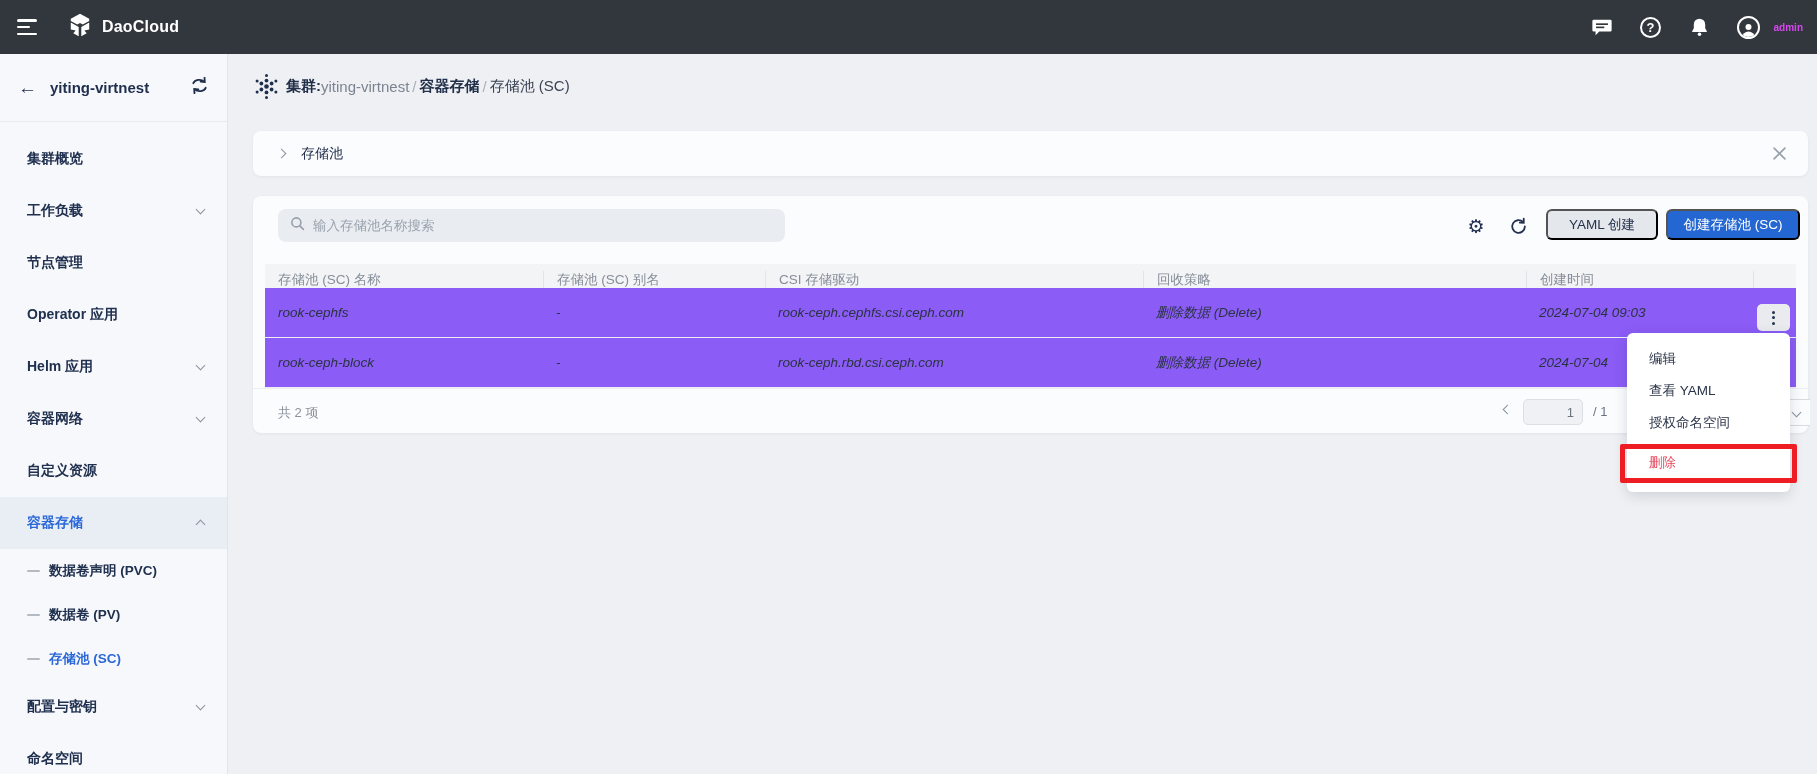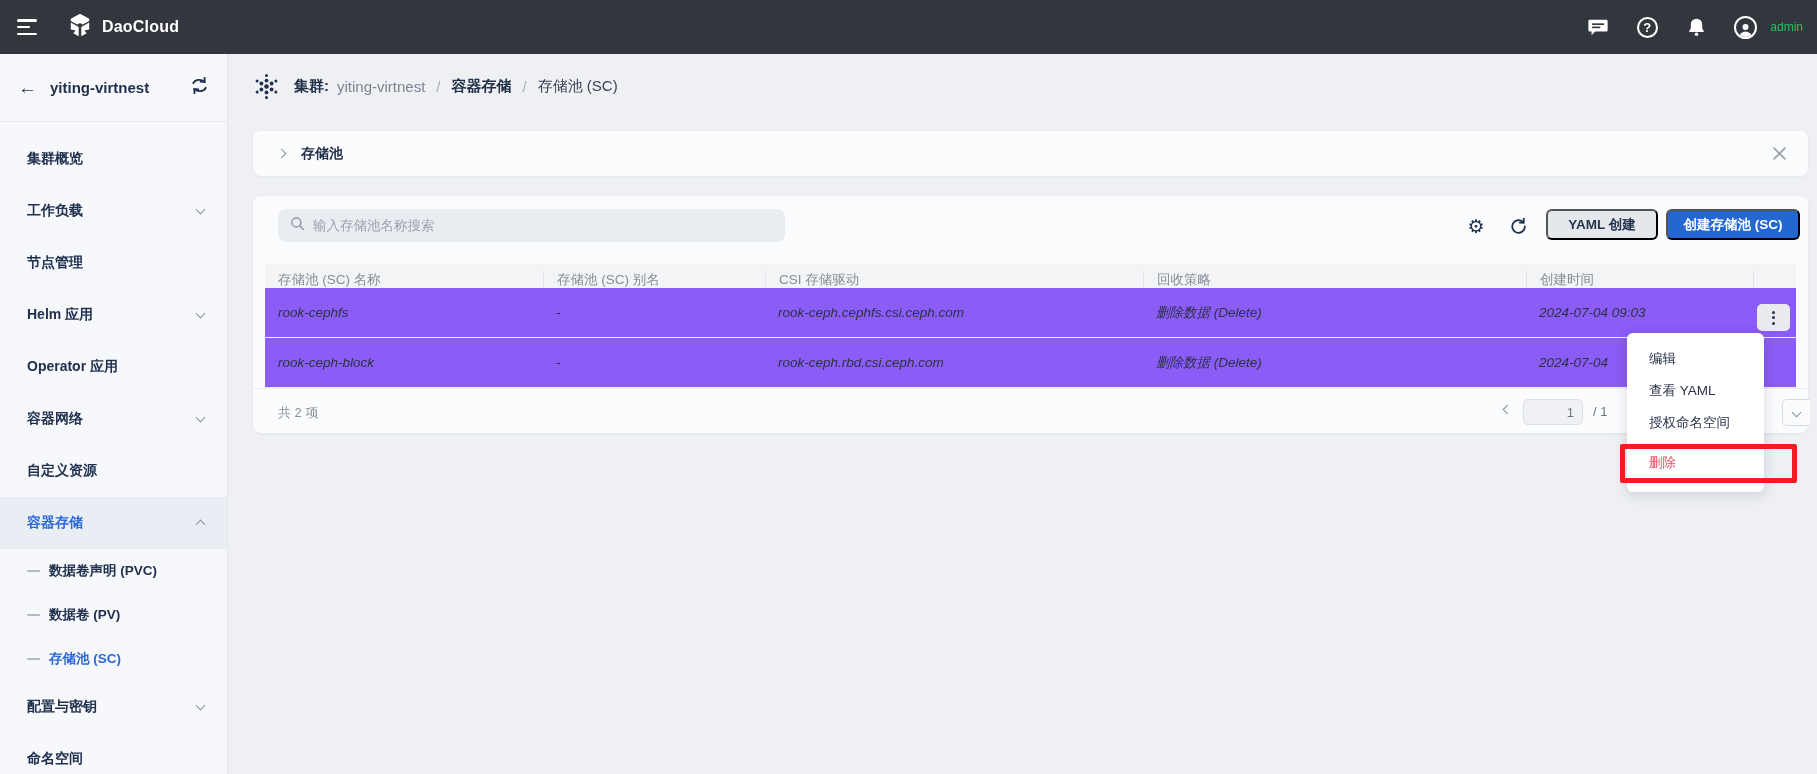--- a/index.html
+++ b/index.html
@@ -11,21 +11,21 @@
   .navbar { position:absolute; left:0; top:0; width:1817px; height:54px; background:#32363d; display:flex; align-items:center; }
   .hamburger { width:22px; height:16px; margin-left:17px; display:flex; flex-direction:column; justify-content:space-between; cursor:pointer; }
   .hamburger span { height:2.5px; background:#fff; border-radius:2px; }
   .hamburger .b1{ width:20px;} .hamburger .b2{ width:13px;} .hamburger .b3{ width:20px;}
   .brand { display:flex; align-items:center; margin-left:28px; gap:9px; }
   .brand-name { color:#fff; font-size:16px; font-weight:bold; letter-spacing:.2px; }
   .nav-right { margin-left:auto; display:flex; align-items:center; gap:25px; padding-right:14px; }
   .nav-ic { width:24px; height:24px; display:flex; align-items:center; justify-content:center; cursor:pointer; }
   .help-circle { width:21px; height:21px; border:2px solid #fff; border-radius:50%; color:#fff; font-size:13px; font-weight:bold; display:flex; align-items:center; justify-content:center; }
   .avatar-circle { width:23px; height:23px; border:2px solid #fff; border-radius:50%; display:flex; align-items:flex-end; justify-content:center; overflow:hidden; }
-  .nav-user { color:#22c55e; font-size:12px; margin-left:-12px; }
+  .nav-user { color:#d946ef; font-size:10px; margin-left:-12px;font-weight:bold; }
 
   
   .sidebar { position:absolute; left:0; top:54px; width:228px; height:720px; background:#f7f8fb; border-right:1px solid #e3e5ea; }
   .side-head { height:68px; border-bottom:1px solid #e8eaee; display:flex; align-items:center; padding:0 18px 0 18px; }
   .back-arrow { font-size:19px; color:#1f2e4d; font-weight:bold; cursor:pointer; }
   .cluster-title { margin-left:13px; font-size:15px; font-weight:600; color:#1f2e4d; flex:1; }
   .side-list { margin-top:11px; }
   .sitem { position:relative; height:52px; display:flex; align-items:center; padding-left:27px; font-size:14px; font-weight:600; color:#20304f; cursor:pointer; }
   .ssub { position:relative; height:44px; display:flex; align-items:center; padding-left:27px; font-size:13.5px; font-weight:600; color:#20304f; cursor:pointer; }
   .ssub .dash { width:13px; height:2.5px; background:#b3bac4; border-radius:2px; margin-right:9px; }
@@ -33,41 +33,41 @@
   .ssub.active { color:#2b68d8; }
   .chev { display:inline-block; width:7px; height:7px; border-right:1.7px solid #8a93a0; border-bottom:1.7px solid #8a93a0; }
   .chev.down { transform:rotate(45deg); }
   .chev.up { transform:rotate(-135deg); }
   .chev.right { transform:rotate(-45deg); }
   .chev.left { transform:rotate(135deg); }
   .side-chev { position:absolute; right:23px; top:50%; margin-top:-5px; }
   .side-chev.up { margin-top:-2px; }
 
   
-  .breadcrumb { position:absolute; left:253px; top:66px; height:40px; display:flex; align-items:center; gap:8px; font-size:15px; }
+  .breadcrumb { position:absolute; left:253px; top:66px; height:40px; display:flex; align-items:center; font-size:15px; }
   .bc-ico { width:27px; height:27px; margin-right:6px; }
   .bc-bold { font-weight:bold; color:#22304a; }
   .bc-dim { color:#7c8492; }
   .bc-sep { color:#a9afb9; padding:0 3px; }
   .bc-page { color:#3a4456; }
 
   
   .infobar { position:absolute; left:253px; top:131px; width:1555px; height:45px; background:#fbfcfe; border-radius:8px; box-shadow:0 1px 3px rgba(25,35,60,.06); display:flex; align-items:center; padding:0 22px 0 25px; }
-  .infobar .title { font-size:14px; font-weight:bold; color:#22304a; margin-left:16px; }
+  .infobar .title { font-size:14px; font-weight:normal; color:#22304a; margin-left:16px; }
   .infobar .close { margin-left:auto; cursor:pointer; display:flex; }
 
   
   .card { position:absolute; left:253px; top:196px; width:1555px; height:237px; background:#fbfcfe; border-radius:8px; box-shadow:0 1px 3px rgba(25,35,60,.06); }
   .search-box { position:absolute; left:25px; top:13px; width:507px; height:33px; background:#e9ecf0; border-radius:8px; display:flex; align-items:center; padding-left:12px; gap:8px; }
   .search-box input { border:none; outline:none; background:transparent; font-size:13.5px; color:#3a4456; width:440px; font-family:inherit; }
   .search-box input::placeholder { color:#9aa3ad; }
   .tool-ic { position:absolute; top:20px; width:20px; height:20px; display:flex; align-items:center; justify-content:center; cursor:pointer; }
   .gear { left:1213px; font-size:19px; color:#233050; line-height:1; }
   .refresh { left:1255px; }
-  .btn { position:absolute; top:13px; height:31px; border-radius:6px; font-size:13.5px; display:flex; align-items:center; justify-content:center; cursor:pointer; font-weight:700; }
+  .btn { position:absolute; top:13px; height:31px; border-radius:6px; font-size:13.5px; display:flex; align-items:center; justify-content:center; cursor:pointer; font-weight:400; }
   .btn-yaml { left:1293px; width:112px; background:#e4e7ec; color:#26334d; }
   .btn-create { left:1413px; width:134px; background:#2467d2; color:#fff; }
 
   
   .thead { position:absolute; left:12px; top:68px; width:1531px; height:32px; background:#f3f4f6; display:grid; grid-template-columns:278px 222px 378px 383px 227px 43px; align-items:center; font-size:13.5px; color:#868e99; }
   .thead .th { padding-left:13px; border-left:1px solid #e2e4e8; height:18px; line-height:18px; white-space:nowrap; overflow:hidden; }
   .thead .th:first-child { border-left:none; }
   .trow { position:absolute; left:12px; width:1531px; height:50px; background:#8b5cf6; border-bottom:1px solid #edeef2; display:grid; grid-template-columns:278px 222px 378px 383px 227px 43px; align-items:center; font-size:13.5px; color:#2a3342;font-style:italic; }
   .trow .td { padding-left:13px; white-space:nowrap; overflow:hidden; }
   .row0 { top:92px; } .row1 { top:142px; }
@@ -76,21 +76,21 @@
 
   
   .tfoot { position:absolute; left:0; top:192px; width:1555px; height:45px; border-top:1px solid #edeef2; font-size:13px; color:#8a919c; }
   .total { position:absolute; left:25px; top:15px; }
   .pg-prev { position:absolute; left:1251px; top:17px; }
   .pg-input { position:absolute; left:1270px; top:10px; width:60px; height:26px; background:#f0f1f4; border:1px solid #dcdfe4; border-radius:5px; text-align:right; padding-right:8px; font-size:13px; color:#6c7480; font-family:inherit; outline:none; }
   .pg-total { position:absolute; left:1340px; top:15px; color:#6c7480; }
   .pg-size { position:absolute; left:1529px; top:10px; width:28px; height:27px; background:#fbfcfe; border:1px solid #d8dbe0; border-radius:5px 0 0 5px; border-right:none; display:flex; align-items:center; justify-content:center; cursor:pointer; }
 
   
-  .menu { position:absolute; left:1627px; top:333px; width:137px; background:#fff; border-radius:6px; box-shadow:0 3px 14px rgba(20,30,55,.16); padding-top:10px; padding-bottom:12px; z-index:50; }
+  .menu { position:absolute; left:1627px; top:333px; width:163px; background:#fff; border-radius:6px; box-shadow:0 3px 14px rgba(20,30,55,.16); padding-top:10px; padding-bottom:12px; z-index:50; }
   .menu .mi { height:32px; line-height:32px; padding-left:22px; font-size:13.5px; color:#2a3448; cursor:pointer; white-space:nowrap; }
   .menu .mi.danger { color:#e6455a; margin-top:9px;font-family:Liberation Mono, monospace; }
   .redbox { position:absolute; left:1620px; top:444px; width:177px; height:39px; border:5px solid #ee1d24; border-radius:2px; z-index:60; pointer-events:none; }
 </style>
 </head>
 <body>
 
 <div class="screen">
 
   <header class="navbar">
@@ -156,25 +156,25 @@
           <span>集群概览</span>
         </div>
       <div class="sitem">
           <span>工作负载</span>
           <i class="chev down side-chev"></i>
         </div>
       <div class="sitem">
           <span>节点管理</span>
         </div>
       <div class="sitem">
+          <span>Operator 应用</span>
+        </div>
+      <div class="sitem">
           <span>Helm 应用</span>
           <i class="chev down side-chev"></i>
-        </div>
-      <div class="sitem">
-          <span>Operator 应用</span>
         </div>
       <div class="sitem">
           <span>容器网络</span>
           <i class="chev down side-chev"></i>
         </div>
       <div class="sitem">
           <span>自定义资源</span>
         </div>
       <div class="sitem hl">
           <span>容器存储</span>

